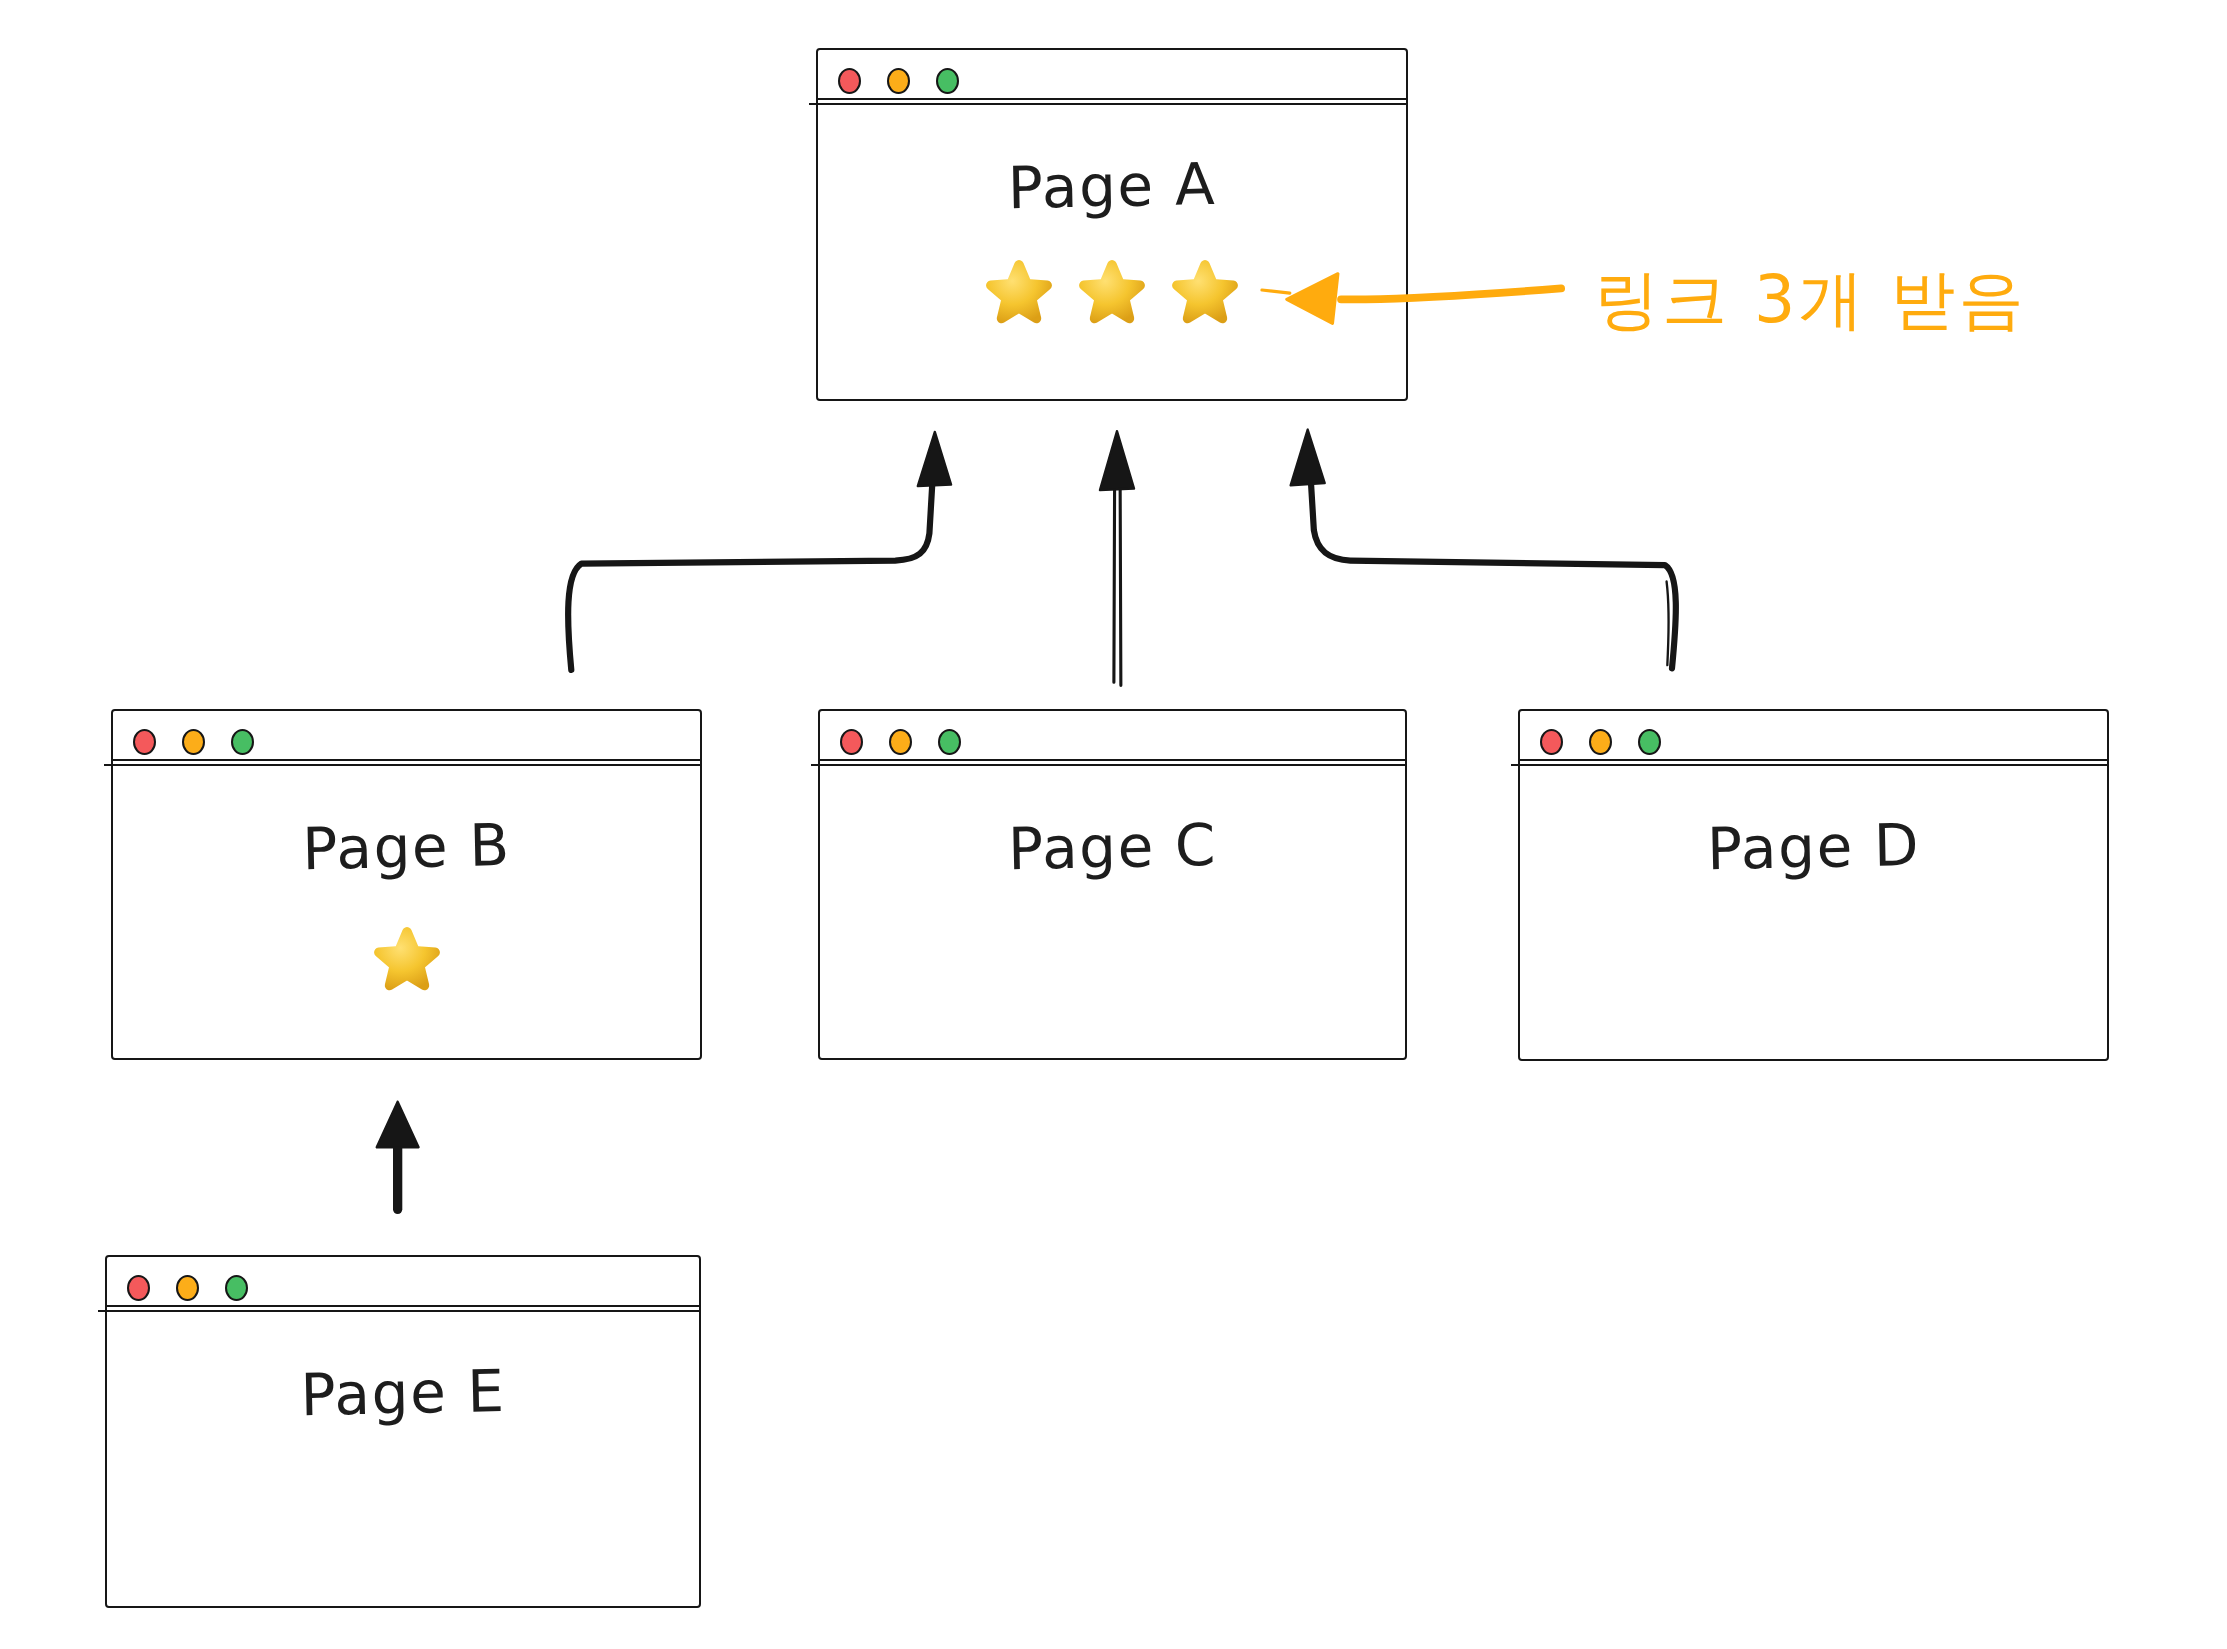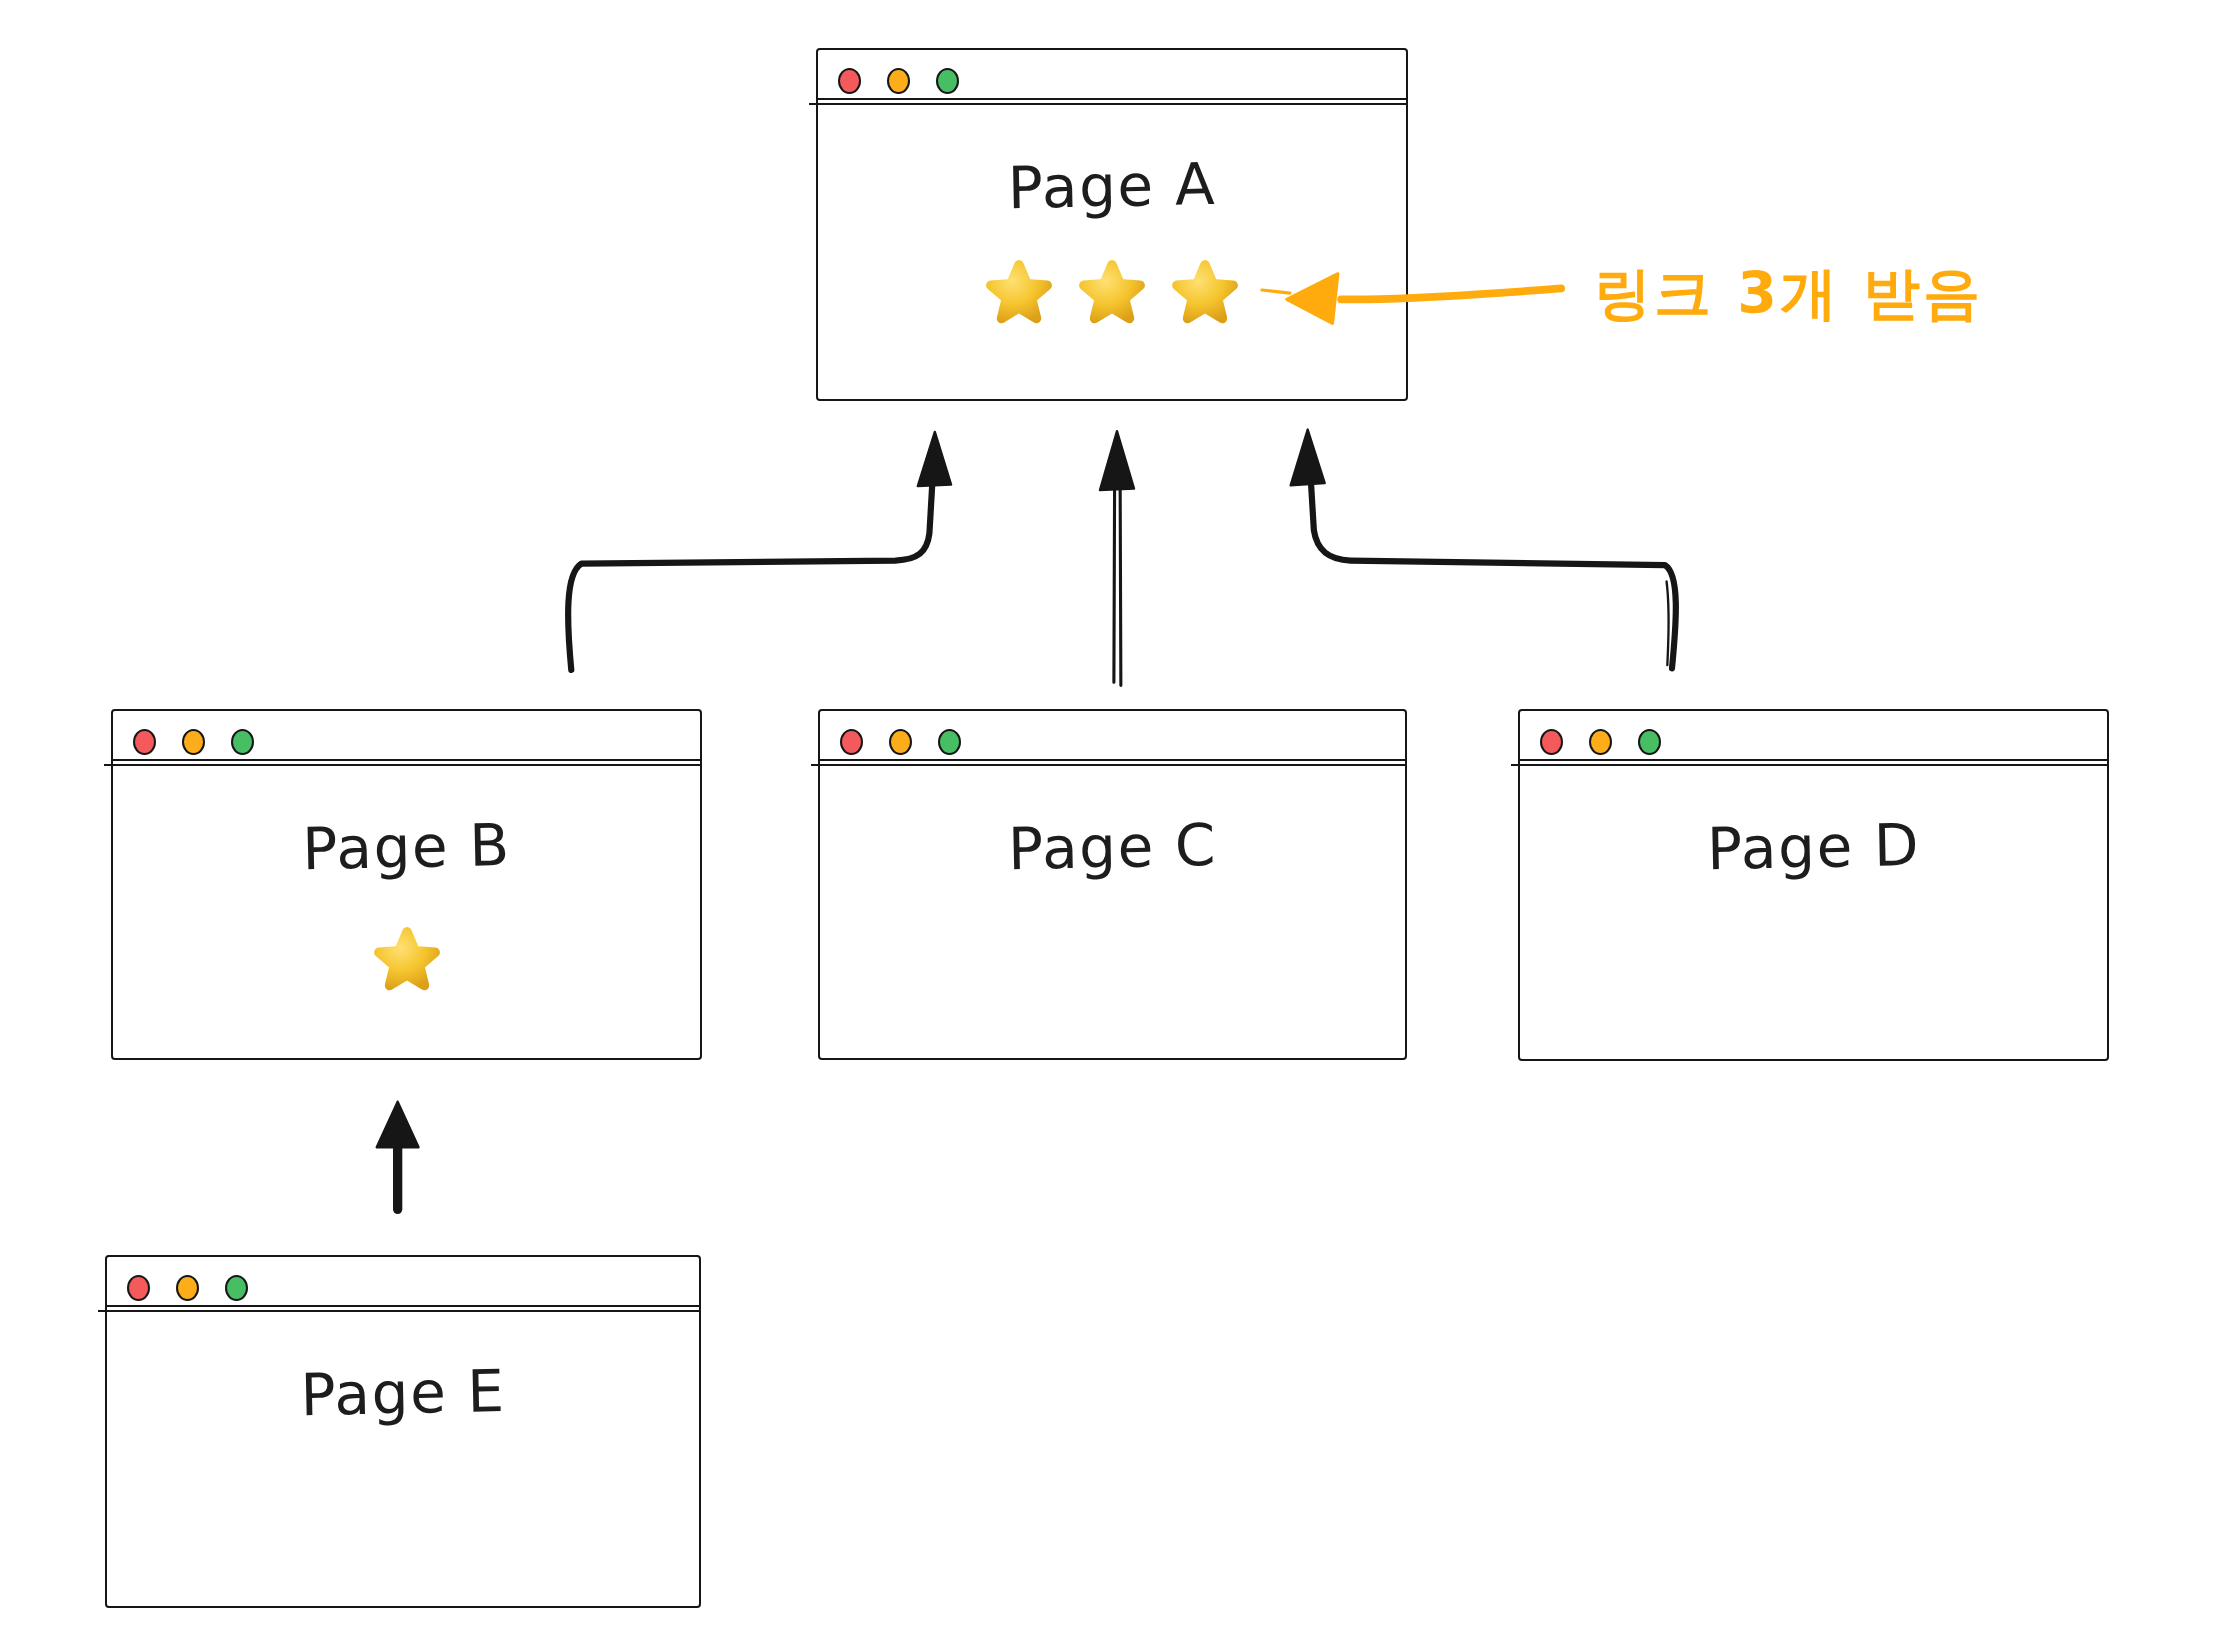--- a/index.html
+++ b/index.html
@@ -47,21 +47,21 @@
   .star{width:74px;height:74px;display:block;}
   
   #arrows{position:absolute;left:0;top:0;pointer-events:none;}
   .ink-line{stroke:var(--ink,#161616);fill:none;stroke-linecap:round;stroke-linejoin:round;}
   .ink-fill{fill:var(--ink,#161616);stroke:var(--ink,#161616);stroke-linejoin:round;stroke-width:3px;}
   .orange-line{stroke:var(--annotation_orange,#ffab0e);fill:none;stroke-linecap:round;}
   .orange-fill{fill:var(--annotation_orange,#ffab0e);stroke:var(--annotation_orange,#ffab0e);stroke-linejoin:round;stroke-width:4px;}
   
   .annotation{
     position:absolute;left:1594px;top:256px;
-    font-size:57px;font-weight:700;letter-spacing:3.1px;
+    font-size:65px;font-weight:400;letter-spacing:3.1px;
     color:var(--annotation_orange,#ffab0e);white-space:nowrap;
   }
 </style>
 </head>
 <body>
 
 <div id="canvas">
 
   <div class="window win-a">
     <div class="titlebar">

